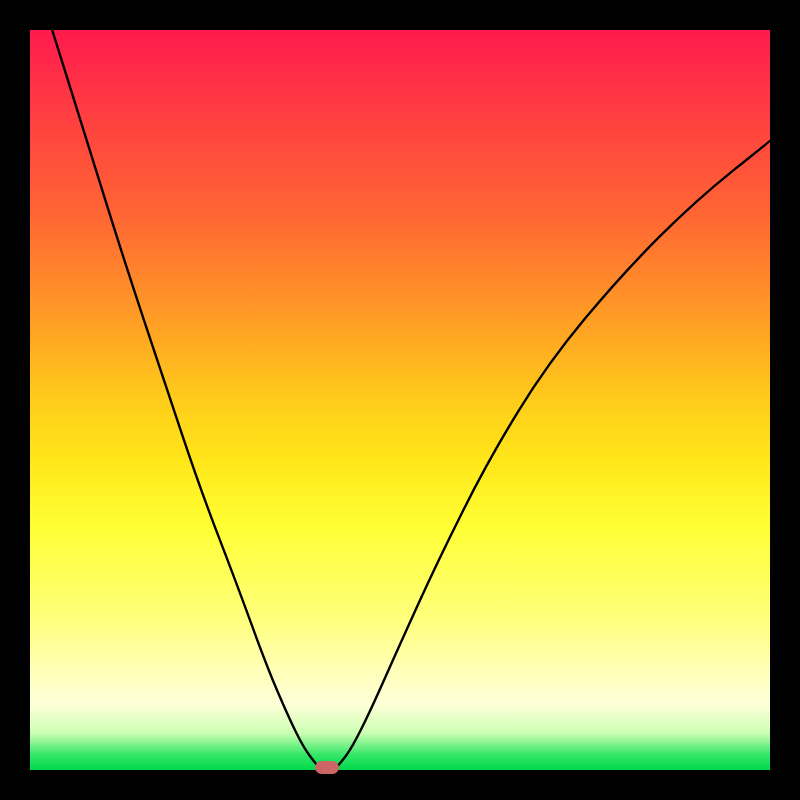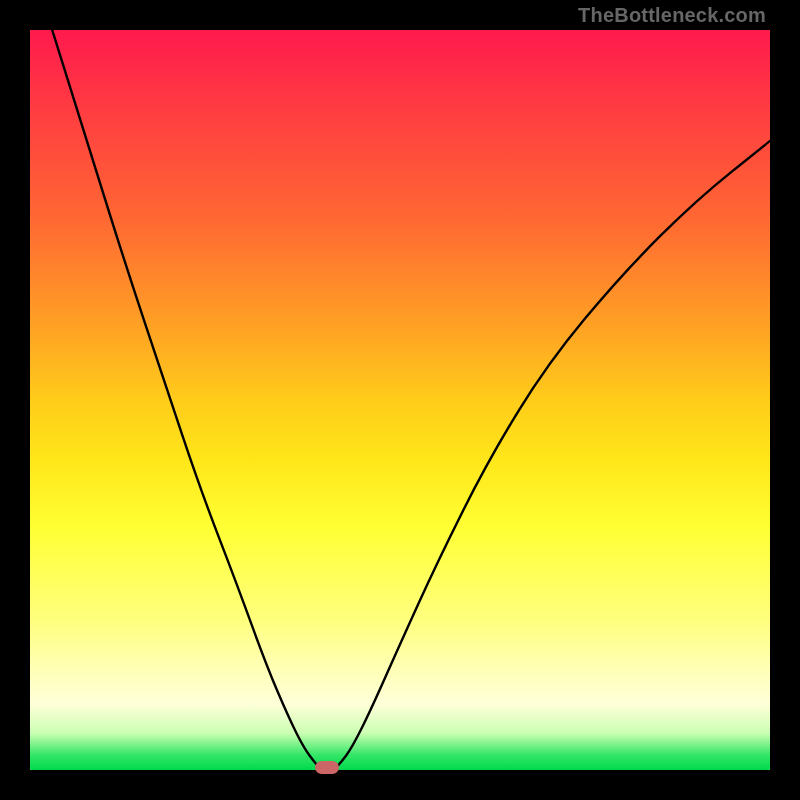--- a/index.html
+++ b/index.html
@@ -70,14 +70,13 @@
 
 <div class="frame">
   <div class="plot-area"></div>
 
   <svg class="curve" viewBox="0 0 740 740" preserveAspectRatio="none">
     <path d="M22.20 0.00 Q 22.20 0.00 40.70 59.20 Q 59.20 118.40 77.70 177.60 Q 96.20 236.80 114.70 292.30 Q 133.20 347.80 151.70 403.30 Q 170.20 458.80 188.70 506.90 Q 207.20 555.00 222.00 595.70 Q 236.80 636.40 247.90 662.30 Q 259.00 688.20 266.40 703.00 Q 273.80 717.80 279.35 725.20 Q 284.90 732.60 287.49 735.56 T 290.08 738.52 L 304.88 738.52  Q 304.88 738.52 307.84 735.56 Q 310.80 732.60 316.35 725.20 Q 321.90 717.80 331.15 699.30 Q 340.40 680.80 355.20 647.50 Q 370.00 614.20 388.50 573.50 Q 407.00 532.80 432.90 481.00 Q 458.80 429.20 488.40 381.10 Q 518.00 333.00 555.00 288.60 Q 592.00 244.20 629.00 207.20 Q 666.00 170.20 703.00 140.60 T 740.00 111.00" id="curvePath" fill="none" stroke="#000" stroke-width="2.4" stroke-linecap="round"></path>
   </svg>
 
   <div class="marker" id="marker0" style="left: 315.48px; top: 760.78px;"></div>
 
-  <div class="watermark">TheBottleneck.com</div>
 </div>
 
 </body></html>

